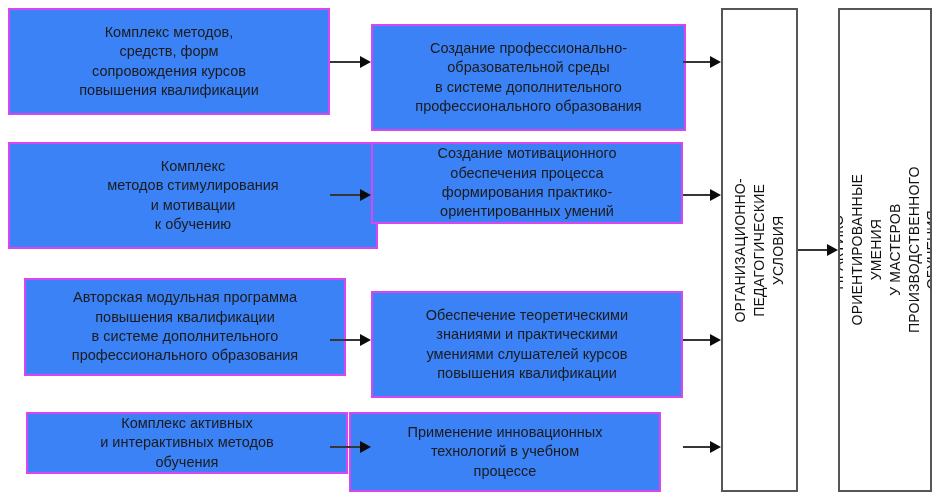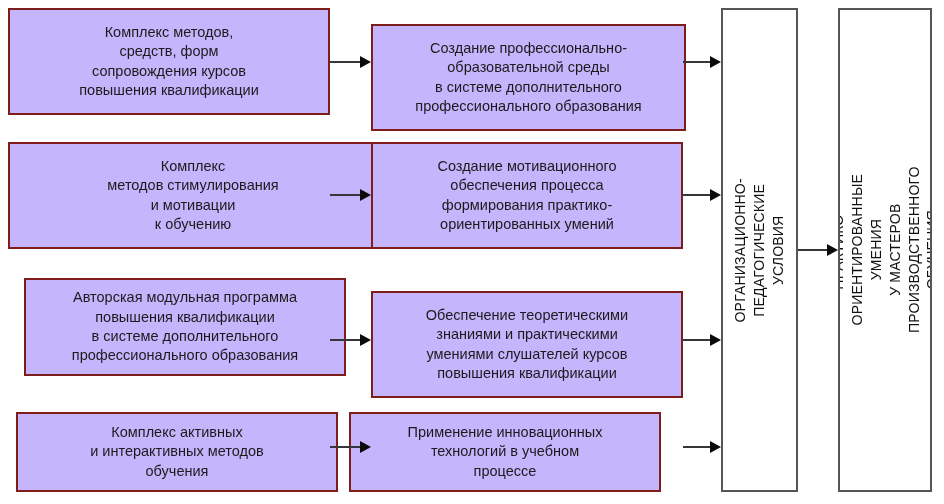--- a/index.html
+++ b/index.html
@@ -11,22 +11,22 @@
     position: relative;
     width: 944px;
     height: 504px;
     background: #ffffff;
     font-family: "Liberation Sans", "DejaVu Sans", sans-serif;
     overflow: hidden;
   }
   .box {
     position: absolute;
     box-sizing: border-box;
-    border: 2px solid #7f1d1d;
-    background: #c4b5fd;
+    border: 2px solid #d946ef;
+    background: #3b82f6;
     display: flex;
     align-items: center;
     justify-content: center;
     text-align: center;
     color: #1b1b1b;
     font-size: 14.5px;
     line-height: 1.34;
     padding: 4px 11px;
   }
   .box .txt {
@@ -97,34 +97,34 @@
 к обучению</span>
   </div>
 
   <div class="box" style="left:24px;  top:278px; width:322px; height:98px;">
     <span class="txt">Авторская модульная программа
 повышения квалификации
 в системе дополнительного
 профессионального образования</span>
   </div>
 
-  <div class="box" style="left:16px;  top:412px; width:322px; height:80px;text-align:center;">
+  <div class="box" style="left:26px;  top:412px; width:322px; height:62px;text-align:center;">
     <span class="txt">Комплекс активных
 и интерактивных методов
 обучения</span>
   </div>
 
   <div class="box" style="left:371px; top:24px;   width:315px; height:107px;">
     <span class="txt">Создание профессионально-
 образовательной среды
 в системе дополнительного
 профессионального образования</span>
   </div>
 
-  <div class="box" style="left:371px; top:142px; width:312px; height:107px;">
+  <div class="box" style="left:371px; top:142px; width:312px; height:82px;">
     <span class="txt">Создание мотивационного
 обеспечения процесса
 формирования практико-
 ориентированных умений</span>
   </div>
 
   <div class="box" style="left:371px; top:278px; width:312px; height:107px;margin-top:13px;">
     <span class="txt">Обеспечение теоретическими
 знаниями и практическими
 умениями слушателей курсов

